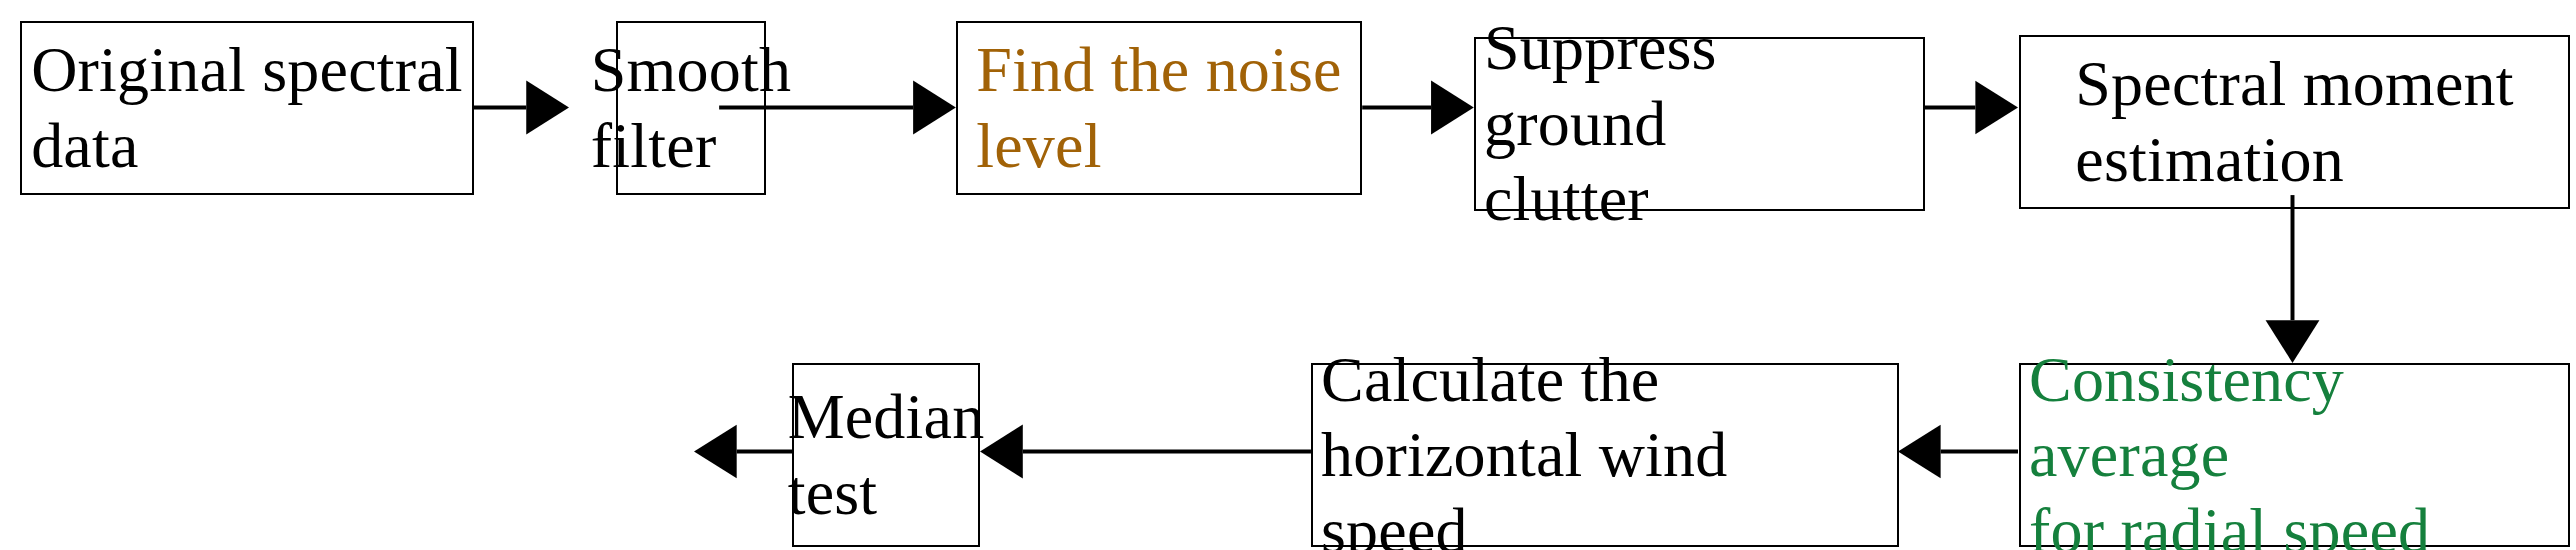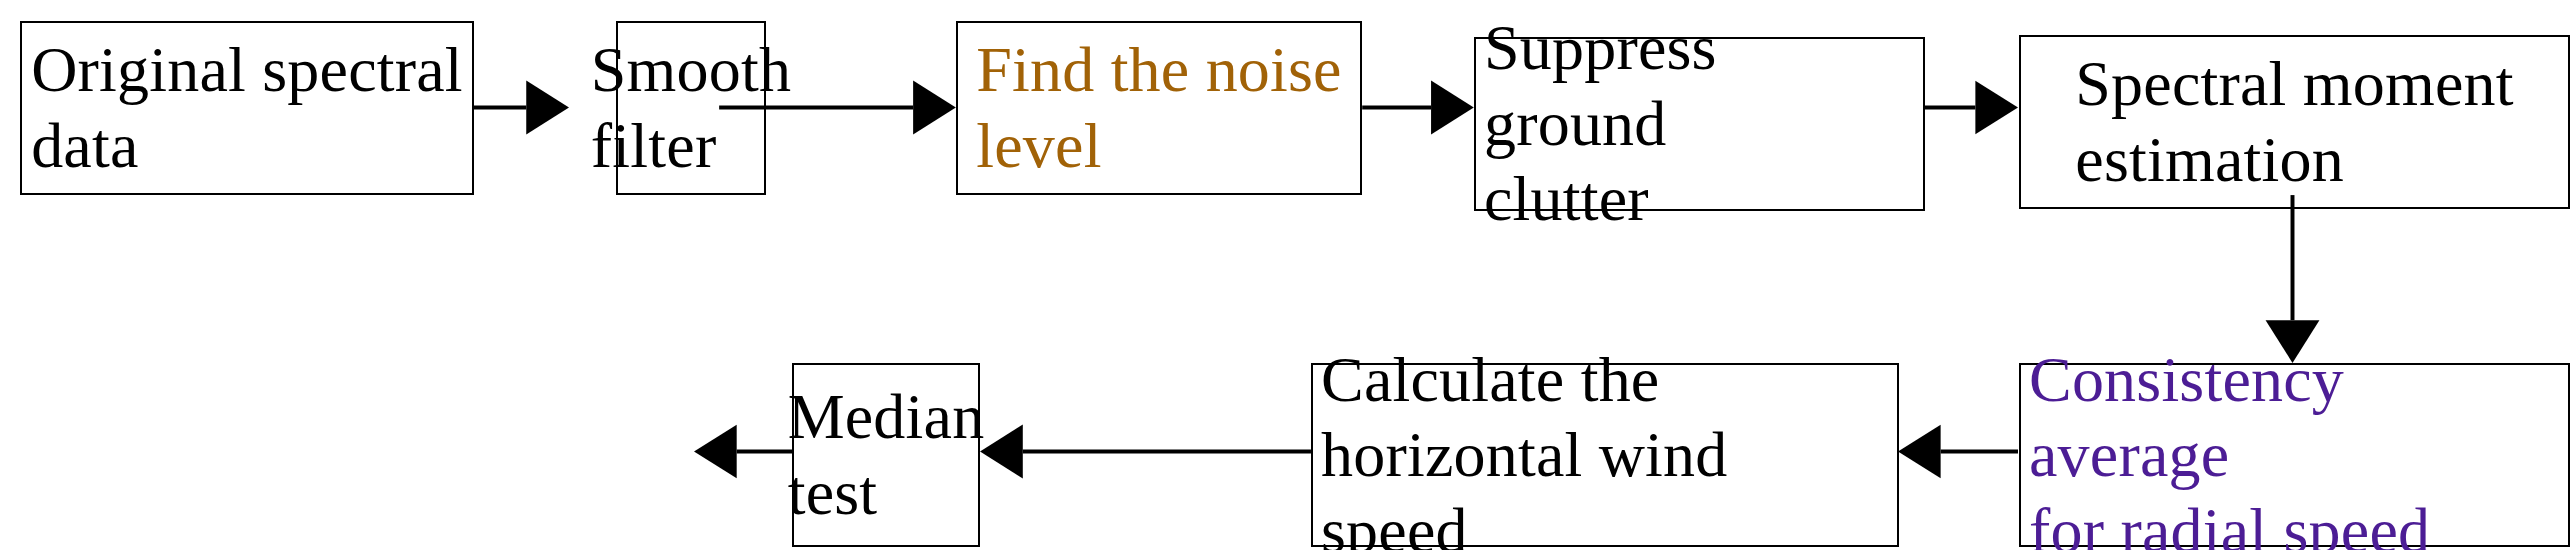--- a/index.html
+++ b/index.html
@@ -50,21 +50,21 @@
     <div class="node" style="left: 20px; top: 20.6px; width: 454px; height: 174px; border-color: rgb(0, 0, 0); border-width: 2.4px; color: rgb(0, 0, 0);">Original spectral
 data</div>
     <div class="node" style="left: 569px; top: 20.6px; width: 150px; height: 174px; border-color: rgb(0, 0, 0); border-width: 2.4px; color: rgb(0, 0, 0); margin-left: 47px;">Smooth
 filter</div>
     <div class="node" style="left: 956px; top: 20.6px; width: 406px; height: 174px; border-color: rgb(0, 0, 0); border-width: 2.4px; color: #a16207;">Find the noise
 level</div>
     <div class="node" style="left: 1474px; top: 20.6px; width: 451px; height: 174px; border-color: rgb(0, 0, 0); border-width: 2.4px; color: rgb(0, 0, 0); margin-top: 16px;">Suppress ground
 clutter</div>
     <div class="node" style="left: 2019px; top: 20.6px; width: 551px; height: 174px; border-color: rgb(0, 0, 0); border-width: 2.4px; color: rgb(0, 0, 0); margin-top: 14px;">Spectral moment
 estimation</div>
-    <div class="node" style="left: 2019px; top: 363px; width: 551px; height: 184px; border-color: rgb(0, 0, 0); border-width: 2.4px; color: #4c1d95;">Consistency average
+    <div class="node" style="left: 2019px; top: 363px; width: 551px; height: 184px; border-color: rgb(0, 0, 0); border-width: 2.4px; color: #15803d;">Consistency average
 for radial speed</div>
     <div class="node" style="left: 1311px; top: 363px; width: 588px; height: 184px; border-color: rgb(0, 0, 0); border-width: 2.4px; color: rgb(0, 0, 0);">Calculate the
 horizontal wind speed</div>
     <div class="node" style="left: 792px; top: 363px; width: 188px; height: 184px; border-color: rgb(0, 0, 0); border-width: 2.4px; color: rgb(0, 0, 0);">Median
 test</div>
     <div class="connector" style="left: 474px; top: 79px; width: 95px; height: 57px;">
       <svg width="95" height="57" viewBox="0 0 120 72">
         <line stroke="#000000" stroke-width="5" x1="0" y1="36" x2="66" y2="36"></line>
         <polygon fill="#000000" points="120,36 66,2 66,70"></polygon>
       </svg>

